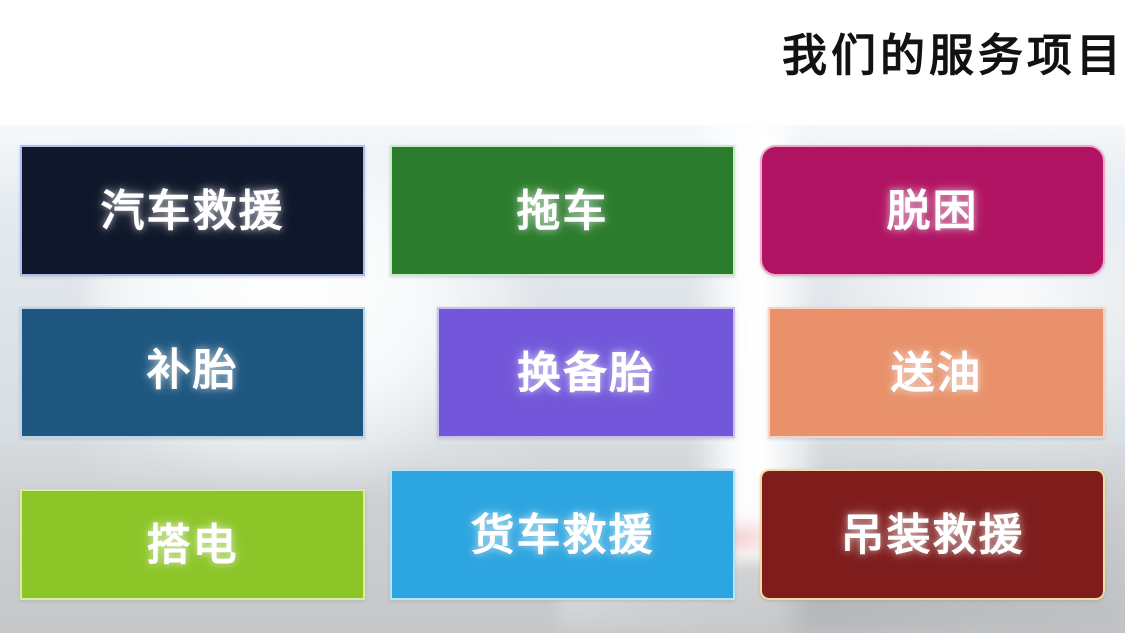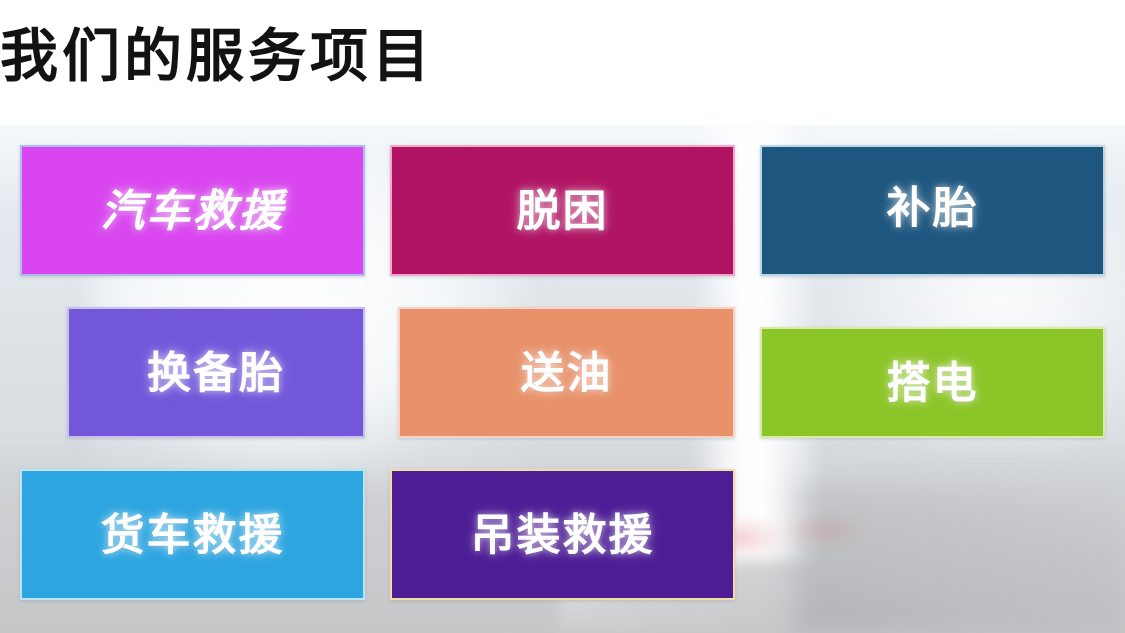--- a/index.html
+++ b/index.html
@@ -123,22 +123,22 @@
     left: 0; top: 0;
     width: 100%;
     height: 125px;
     z-index: 3;
     background: #ffffff;
   }
   .title {
     position: absolute;
     left: 0; right: 0;
     top: 20px;
-    text-align: left;
-    font-size: 58px;
+    text-align: right;
+    font-size: 45px;
     line-height: 72px;
     font-weight: 700;
     color: #121212;
     letter-spacing: 4px;
     white-space: nowrap;
   }
 
   
   .grid {
     position: absolute;
@@ -193,39 +193,42 @@
     <div class="bd-tail-b"></div>
     <div class="bd-road"></div>
     <div class="bd-shadow-r"></div>
   </div>
 
   <div class="header">
     <div class="title">我们的服务项目</div>
   </div>
 
   <div class="grid">
-      <div class="tile" style="background: #d946ef; border-color: rgb(174, 189, 240); font-style: italic;">
+      <div class="tile" style="background: #0f172a; border-color: rgb(174, 189, 240);">
         <span class="tile-label">汽车救援</span>
       </div>
-      <div class="tile" style="background: rgb(176, 19, 98); border-color: rgb(240, 168, 205);">
+      <div class="tile" style="background: rgb(43, 124, 44); border-color: rgb(200, 235, 201);">
+        <span class="tile-label">拖车</span>
+      </div>
+      <div class="tile" style="background: rgb(176, 19, 98); border-color: rgb(240, 168, 205); border-radius: 16px;">
         <span class="tile-label">脱困</span>
       </div>
       <div class="tile" style="background: rgb(29, 86, 127); border-color: rgb(188, 214, 232); font-family: Liberation Mono, monospace;">
         <span class="tile-label">补胎</span>
       </div>
       <div class="tile" style="background: rgb(114, 87, 218); border-color: rgb(201, 191, 240); margin-left: 47px;">
         <span class="tile-label">换备胎</span>
       </div>
       <div class="tile" style="background: rgb(232, 145, 106); border-color: rgb(246, 211, 194); margin-left: 8px;">
         <span class="tile-label">送油</span>
       </div>
       <div class="tile" style="background: rgb(140, 197, 39); border-color: rgb(216, 236, 166); margin-top: 20px;">
         <span class="tile-label">搭电</span>
       </div>
       <div class="tile" style="background: rgb(44, 165, 224); border-color: rgb(189, 228, 246);">
         <span class="tile-label">货车救援</span>
       </div>
-      <div class="tile" style="background: #4c1d95; border-color: rgb(243, 221, 162);">
+      <div class="tile" style="background: #7f1d1d; border-color: rgb(243, 221, 162); border-radius: 9px;">
         <span class="tile-label">吊装救援</span>
       </div>
     </div>
 
 </div>
 
 </body></html>

